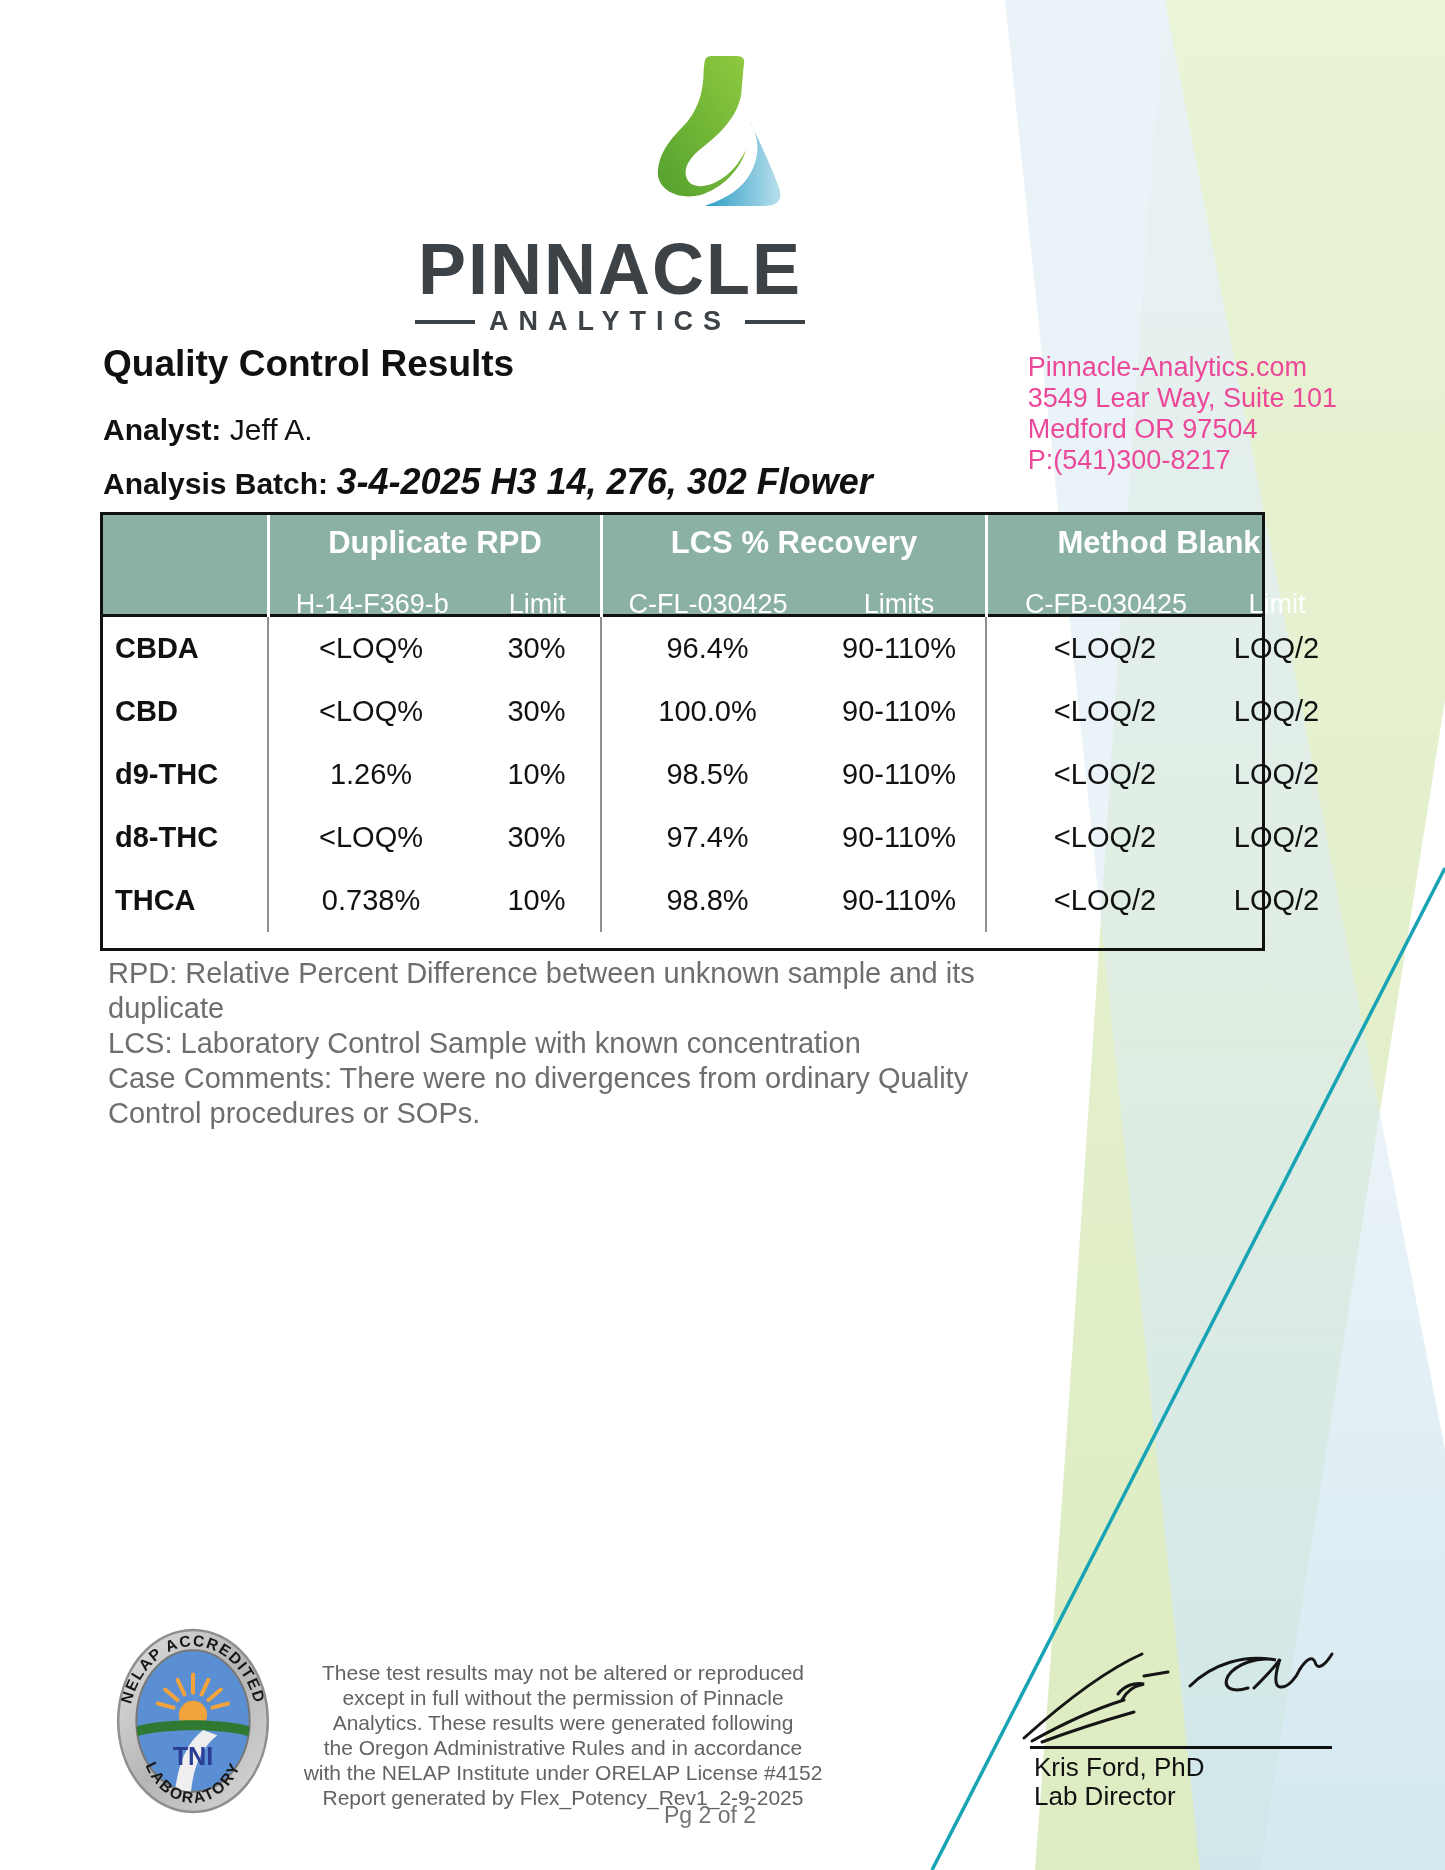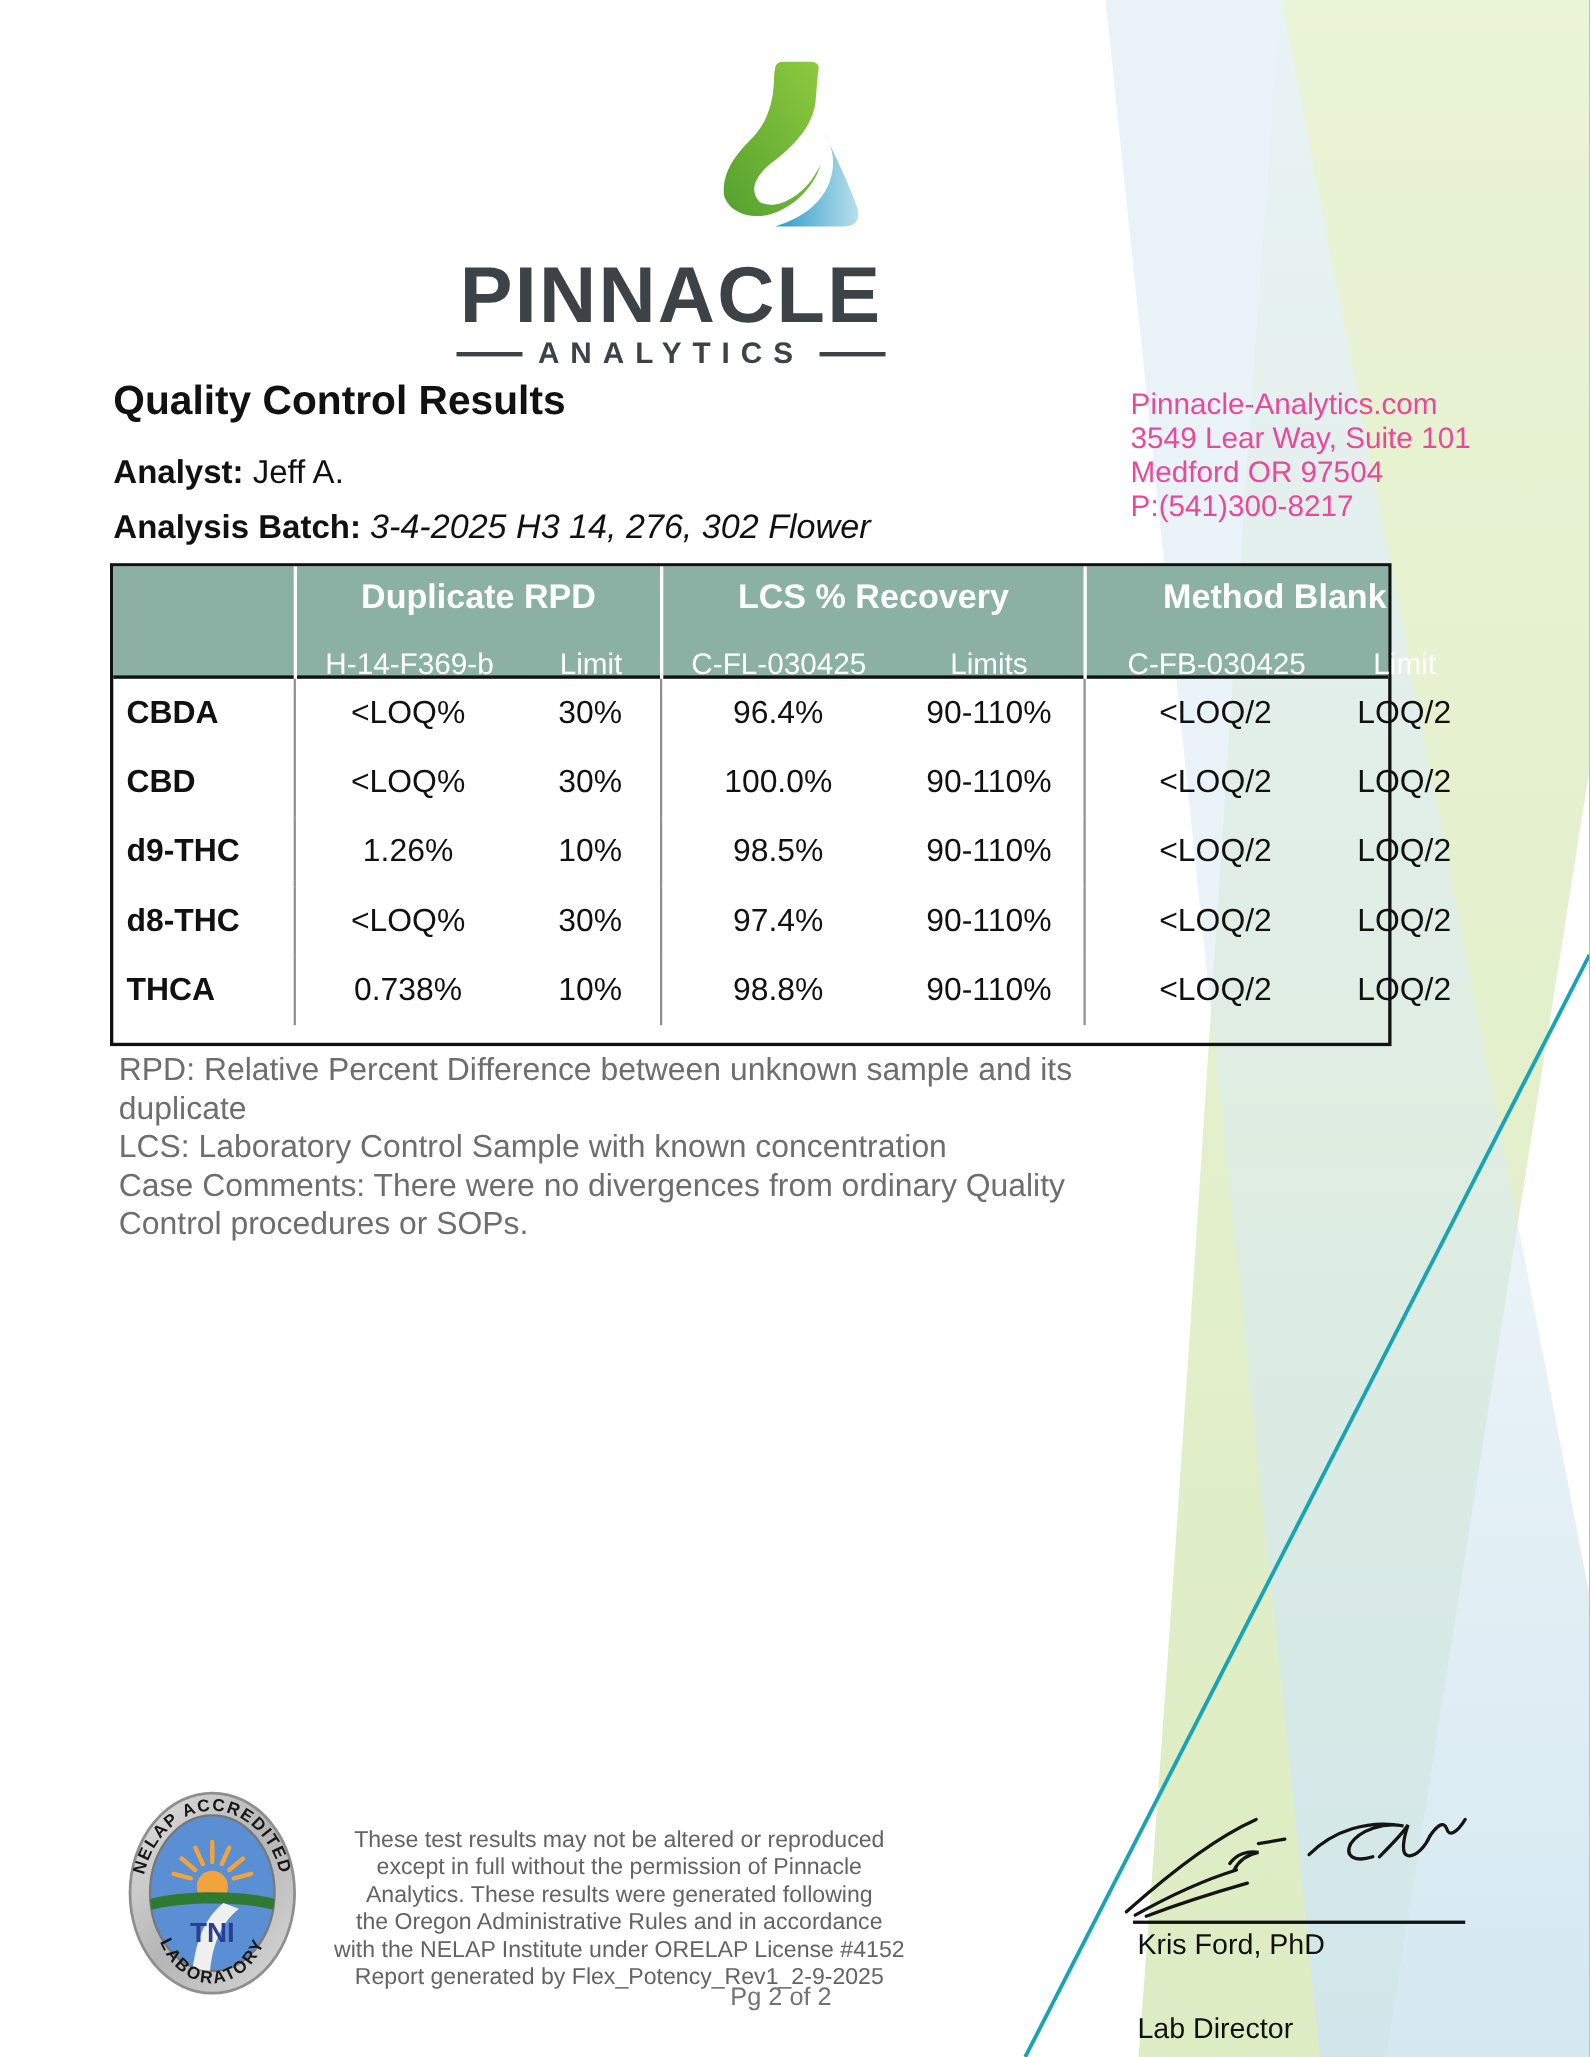--- a/index.html
+++ b/index.html
@@ -26,21 +26,21 @@
   .brand-sub .rule { width:60px; height:4px; background:var(--logo_charcoal); }
   .brand-sub .sub-text {
     font-size:27px; font-weight:bold; letter-spacing:10px; color:var(--logo_charcoal);
   }
 
   
   .doc-title { position:absolute; left:103px; top:343px; font-size:37px; font-weight:bold; }
   .analyst-line { position:absolute; left:103px; top:413px; font-size:30px; }
   .batch-line   { position:absolute; left:103px; top:461px; font-size:30px; }
   .lbl { font-weight:bold; }
-  .ital { font-style:italic; font-size:31px; }
+  .ital { font-style:italic; font-size:36px;font-weight:bold; }
   .contact {
     position:absolute; right:108px; top:352px; text-align:left;
     font-size:27px; line-height:31px; color:#ec4899;
   }
 
   
   .qc-table {
     position:absolute; left:100px; top:512px; width:1165px;
     border:3px solid #111;
   }
@@ -79,21 +79,21 @@
   .disclaimer {
     position:absolute; left:288px; top:1660px; width:550px;
     text-align:center; font-size:21px; line-height:25px; color:#636363;
   }
   .pagenum { position:absolute; left:560px; top:1802px; width:300px;
     text-align:center; font-size:23px; color:#737373; }
   .sig-art { position:absolute; left:1018px; top:1642px; width:322px; height:104px; }
   .sig-line { position:absolute; left:1030px; top:1746px; width:302px;
     border-top:3px solid #111; }
   .sig-name  { position:absolute; left:1034px; top:1752px; font-size:26px; }
-  .sig-title { position:absolute; left:1034px; top:1781px; font-size:26px;margin-top:48px; }
+  .sig-title { position:absolute; left:1034px; top:1781px; font-size:26px; }
 </style>
 </head>
 <body>
 
 <div class="page">
 
   <svg class="bg" width="1445" height="1870" viewBox="0 0 1445 1870">
     <defs>
       <linearGradient id="fadeBand" x1="0" y1="0" x2="0" y2="1">
         <stop offset="0" stop-color="#e9f2f7" stop-opacity="0.95"></stop>

